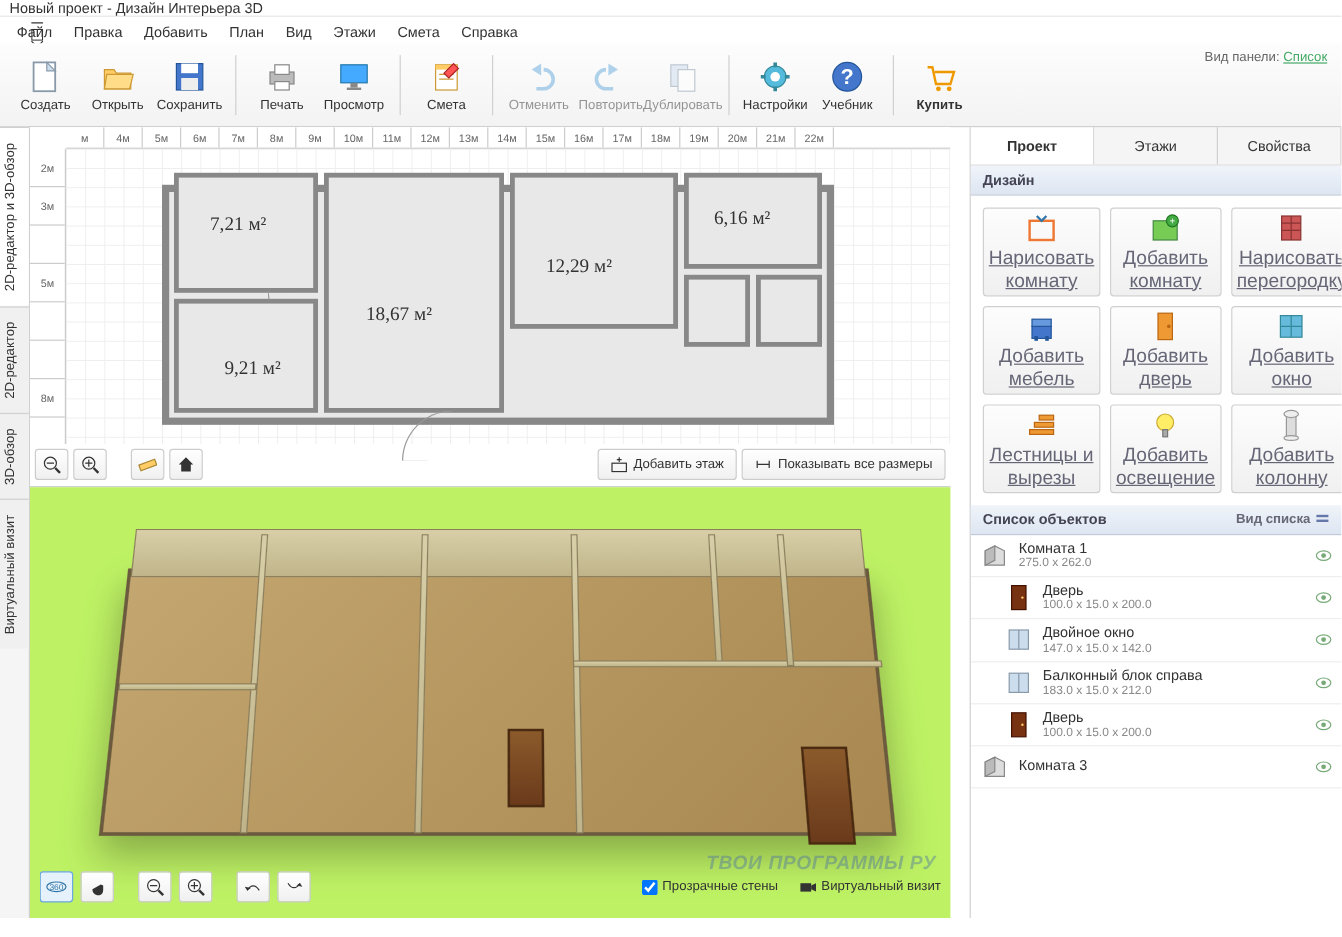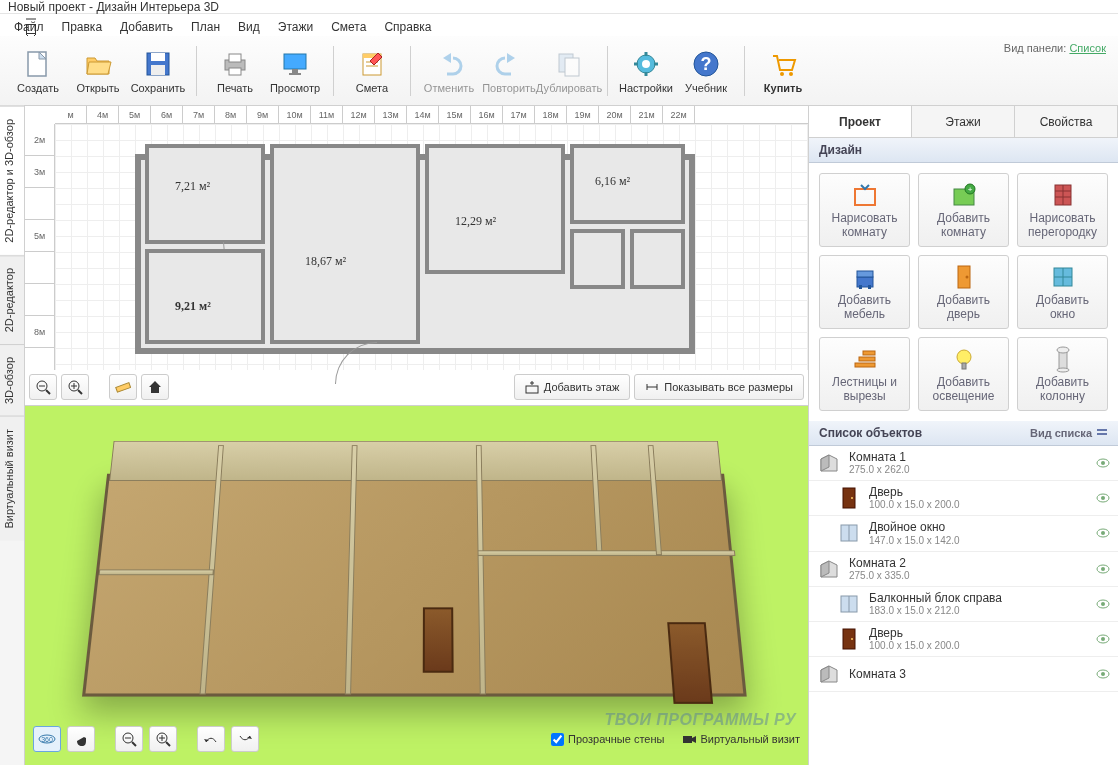--- a/index.html
+++ b/index.html
@@ -34,45 +34,45 @@
 .workspace { flex: 1; display: flex; flex-direction: column; background: #fff; position: relative; }
 
 .plan-view { height: 300px; position: relative; border-bottom: 1px solid #d0d0d0; overflow: hidden; }
 .ruler-h { position: absolute; top: 0; left: 30px; right: 0; height: 18px; background: #fff; border-bottom: 1px solid #ccc; display: flex; font-size: 9px; color: #666; }
 .ruler-h .tick { flex: 0 0 32px; border-right: 1px solid #ccc; text-align: center; line-height: 18px; }
 .ruler-v { position: absolute; top: 18px; left: 0; width: 30px; bottom: 35px; background: #fff; border-right: 1px solid #ccc; font-size: 9px; color: #666; }
 .ruler-v .tick { height: 32px; border-bottom: 1px solid #ccc; text-align: center; line-height: 32px; }
 .canvas { position: absolute; top: 18px; left: 30px; right: 0; bottom: 35px; background-image: linear-gradient(#eee 1px, transparent 1px), linear-gradient(90deg, #eee 1px, transparent 1px); background-size: 16px 16px; }
 .floorplan { position: absolute; top: 10px; left: 80px; width: 560px; height: 220px; }
 .room { position: absolute; border: 4px solid #888; background: #e8e8e8; }
-.room-label { position: absolute; font-size: 12px; color: #333; font-family: Georgia, serif; }
+.room-label { position: absolute; font-size: 16px; color: #333; font-family: Georgia, serif; }
 .plan-toolbar { position: absolute; bottom: 4px; left: 4px; right: 4px; height: 28px; display: flex; align-items: center; gap: 4px; }
 .plan-toolbar .pbtn { width: 28px; height: 26px; border: 1px solid #ccc; background: linear-gradient(#fff,#f0f0f0); border-radius: 3px; display: flex; align-items: center; justify-content: center; cursor: pointer; }
 .plan-toolbar .pbtn-wide { padding: 0 10px; width: auto; gap: 5px; font-size: 11px; }
 .door-arc { position: absolute; border: 1px solid #999; border-radius: 0 0 0 100%; border-top: none; border-right: none; }
 
 .view-3d { flex: 1; position: relative; background: #bef264; overflow: hidden; }
 .render { position: absolute; top: 20px; left: 50px; right: 20px; bottom: 40px; perspective: 800px; }
 .floor3d { position: absolute; top: 40px; left: 20px; width: 640px; height: 230px; background: linear-gradient(135deg, #c4a670, #a88850); transform: rotateX(15deg); border: 3px solid #6b5a3e; box-shadow: 0 15px 30px rgba(0,0,0,0.3); }
 .wall3d { position: absolute; background: linear-gradient(#d8cfa8, #c0b58a); border: 1px solid #8a7d5c; }
 .view-3d-toolbar { position: absolute; bottom: 12px; left: 8px; right: 8px; height: 28px; display: flex; align-items: center; gap: 6px; }
 .view-3d-toolbar .vbtn { width: 28px; height: 26px; border: 1px solid #ccc; background: linear-gradient(#fff,#f0f0f0); border-radius: 3px; display: flex; align-items: center; justify-content: center; cursor: pointer; }
 .view-3d-toolbar .vbtn.active { border-color: #6aa6e0; background: #e5f1fb; }
 .view-3d-toolbar .check { margin-left: auto; display: flex; align-items: center; gap: 4px; font-size: 11px; }
 
 
-.right-pane { width: 310px; border-left: 1px solid #d0d0d0; display: flex; flex-direction: column; background: #fff; }
+.right-pane { width: 310px; border-left: 1px solid #d0d0d0; display: flex; flex-direction: column; background: #fff; margin-left: 16px; }
 .rtabs { display: flex; height: 32px; border-bottom: 1px solid #d0d0d0; }
 .rtab { flex: 1; text-align: center; line-height: 32px; font-size: 12px; cursor: pointer; background: #f5f5f5; border-right: 1px solid #d0d0d0; }
 .rtab.active { background: #fff; font-weight: 600; }
 .section-hdr { background: linear-gradient(#f0f4fa,#dde6f2); border-bottom: 1px solid #c0cad8; padding: 5px 10px; font-size: 12px; font-weight: 600; color: #445; display: flex; align-items: center; }
 .design-grid { display: grid; grid-template-columns: repeat(3, 1fr); gap: 8px; padding: 10px; }
 .dbtn { border: 1px solid #d0d0d0; background: linear-gradient(#fdfdfd,#f0f0f0); border-radius: 3px; height: 74px; display: flex; flex-direction: column; align-items: center; justify-content: center; cursor: pointer; padding: 4px; }
 .dbtn .dico { width: 28px; height: 28px; margin-bottom: 3px; }
-.dbtn .dlbl { font-size: 12px; text-align: center; line-height: 1.15; color: #667; }
+.dbtn .dlbl { font-size: 16px; text-align: center; line-height: 1.15; color: #667; text-decoration: underline; }
 .section-hdr .view-link { margin-left: auto; font-size: 11px; color: #667; cursor: pointer; display: flex; align-items: center; gap: 4px; }
 .obj-list { flex: 1; overflow-y: auto; }
 .obj-item { display: flex; align-items: center; padding: 5px 8px; border-bottom: 1px solid #eee; cursor: pointer; gap: 8px; }
 .obj-item.child { padding-left: 28px; }
 .obj-item .oico { width: 24px; height: 24px; flex: 0 0 24px; display: flex; align-items: center; justify-content: center; }
 .obj-item .otxt { flex: 1; }
 .obj-item .oname { font-size: 12px; line-height: 1.1; }
 .obj-item .odim { font-size: 10px; color: #888; }
 .obj-item .eye { width: 14px; height: 14px; color: #7a7; }
 
@@ -311,21 +311,21 @@
           <div class="room" style="left:135px;top:10px;width:150px;height:200px;"></div>
           <div class="room-label" style="left:170px;top:120px;">18,67 м²</div>
           <div class="door-arc" style="left:200px;top:208px;width:42px;height:42px;transform:scaleY(-1);"></div>
           <div class="room" style="left:290px;top:10px;width:140px;height:130px;"></div>
           <div class="room-label" style="left:320px;top:80px;">12,29 м²</div>
           <div class="room" style="left:435px;top:10px;width:115px;height:80px;"></div>
           <div class="room-label" style="left:460px;top:40px;">6,16 м²</div>
           <div class="room" style="left:435px;top:95px;width:55px;height:60px;"></div>
           <div class="room" style="left:495px;top:95px;width:55px;height:60px;"></div>
           <div class="room" style="left:10px;top:115px;width:120px;height:95px;"></div>
-          <div class="room-label" style="left:40px;top:165px;font-weight:bold;">9,21 м²</div>
+          <div class="room-label" style="left:52px;top:165px;">9,21 м²</div>
         </div>
       </div>
       <div class="plan-toolbar">
         <div class="pbtn">
             <svg width="16" height="16">
               <circle cx="7" cy="7" r="5" fill="none" stroke="#333"></circle>
               <line x1="11" y1="11" x2="15" y2="15" stroke="#333" stroke-width="2"></line>
               <line x1="4" y1="7" x2="10" y2="7" stroke="#333"></line>
             </svg>
           </div>
@@ -575,79 +575,63 @@
           </div>
           <div class="otxt">
             <div class="oname">Двойное окно</div>
             <div class="odim">147.0 x 15.0 x 142.0</div>
           </div>
           <svg class="eye" viewBox="0 0 14 14">
             <ellipse cx="7" cy="7" rx="6" ry="4" fill="none" stroke="#7a7"></ellipse>
             <circle cx="7" cy="7" r="2" fill="#7a7"></circle>
           </svg>
         </div>
+        <div class="obj-item child">
+          <div class="oico">
+            <svg width="20" height="24">
+              <rect x="2" y="4" width="16" height="16" fill="#cde" stroke="#89a"></rect>
+              <line x1="10" y1="4" x2="10" y2="20" stroke="#89a"></line>
+            </svg>
+          </div>
+          <div class="otxt">
+            <div class="oname">Балконный блок справа</div>
+            <div class="odim">183.0 x 15.0 x 212.0</div>
+          </div>
+          <svg class="eye" viewBox="0 0 14 14">
+            <ellipse cx="7" cy="7" rx="6" ry="4" fill="none" stroke="#7a7"></ellipse>
+            <circle cx="7" cy="7" r="2" fill="#7a7"></circle>
+          </svg>
+        </div>
+        <div class="obj-item child">
+          <div class="oico">
+            <svg width="20" height="24">
+              <rect x="4" y="2" width="12" height="20" fill="#731" stroke="#410"></rect>
+              <circle cx="13" cy="12" r="1" fill="#fc6"></circle>
+            </svg>
+          </div>
+          <div class="otxt">
+            <div class="oname">Дверь</div>
+            <div class="odim">100.0 x 15.0 x 200.0</div>
+          </div>
+          <svg class="eye" viewBox="0 0 14 14">
+            <ellipse cx="7" cy="7" rx="6" ry="4" fill="none" stroke="#7a7"></ellipse>
+            <circle cx="7" cy="7" r="2" fill="#7a7"></circle>
+          </svg>
+        </div>
         <div class="obj-item">
           <div class="oico">
             <svg width="24" height="24">
               <polygon points="4,8 12,4 20,8 20,20 4,20" fill="#ddd" stroke="#888"></polygon>
               <polygon points="4,8 12,4 12,16 4,20" fill="#bbb" stroke="#888"></polygon>
             </svg>
           </div>
           <div class="otxt">
-            <div class="oname">Комната 2</div>
-            <div class="odim">275.0 x 335.0</div>
+            <div class="oname">Комната 3</div>
+            <div class="odim"></div>
           </div>
           <svg class="eye" viewBox="0 0 14 14">
             <ellipse cx="7" cy="7" rx="6" ry="4" fill="none" stroke="#7a7"></ellipse>
             <circle cx="7" cy="7" r="2" fill="#7a7"></circle>
           </svg>
         </div>
-        <div class="obj-item child">
-          <div class="oico">
-            <svg width="20" height="24">
-              <rect x="2" y="4" width="16" height="16" fill="#cde" stroke="#89a"></rect>
-              <line x1="10" y1="4" x2="10" y2="20" stroke="#89a"></line>
-            </svg>
-          </div>
-          <div class="otxt">
-            <div class="oname">Балконный блок справа</div>
-            <div class="odim">183.0 x 15.0 x 212.0</div>
-          </div>
-          <svg class="eye" viewBox="0 0 14 14">
-            <ellipse cx="7" cy="7" rx="6" ry="4" fill="none" stroke="#7a7"></ellipse>
-            <circle cx="7" cy="7" r="2" fill="#7a7"></circle>
-          </svg>
-        </div>
-        <div class="obj-item child">
-          <div class="oico">
-            <svg width="20" height="24">
-              <rect x="4" y="2" width="12" height="20" fill="#731" stroke="#410"></rect>
-              <circle cx="13" cy="12" r="1" fill="#fc6"></circle>
-            </svg>
-          </div>
-          <div class="otxt">
-            <div class="oname">Дверь</div>
-            <div class="odim">100.0 x 15.0 x 200.0</div>
-          </div>
-          <svg class="eye" viewBox="0 0 14 14">
-            <ellipse cx="7" cy="7" rx="6" ry="4" fill="none" stroke="#7a7"></ellipse>
-            <circle cx="7" cy="7" r="2" fill="#7a7"></circle>
-          </svg>
-        </div>
-        <div class="obj-item">
-          <div class="oico">
-            <svg width="24" height="24">
-              <polygon points="4,8 12,4 20,8 20,20 4,20" fill="#ddd" stroke="#888"></polygon>
-              <polygon points="4,8 12,4 12,16 4,20" fill="#bbb" stroke="#888"></polygon>
-            </svg>
-          </div>
-          <div class="otxt">
-            <div class="oname">Комната 3</div>
-            <div class="odim"></div>
-          </div>
-          <svg class="eye" viewBox="0 0 14 14">
-            <ellipse cx="7" cy="7" rx="6" ry="4" fill="none" stroke="#7a7"></ellipse>
-            <circle cx="7" cy="7" r="2" fill="#7a7"></circle>
-          </svg>
-        </div>
       </div>
   </div>
 </div>
 
 </body></html>

